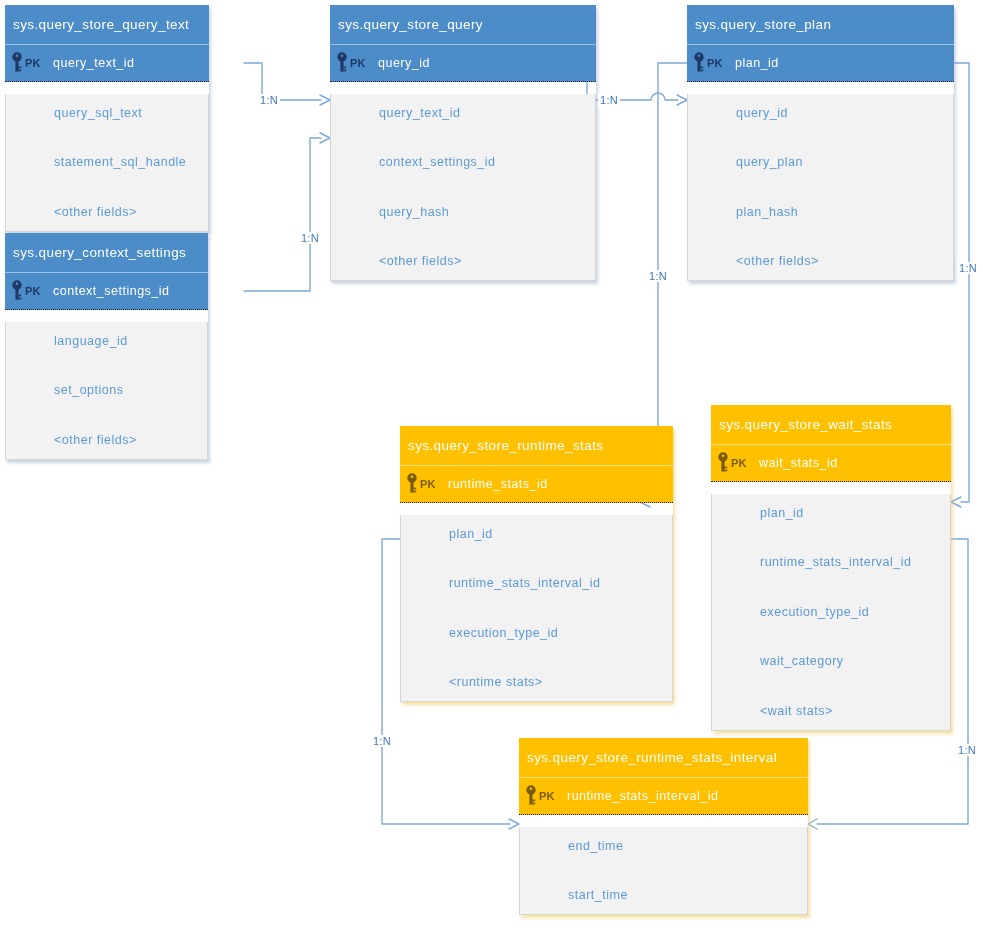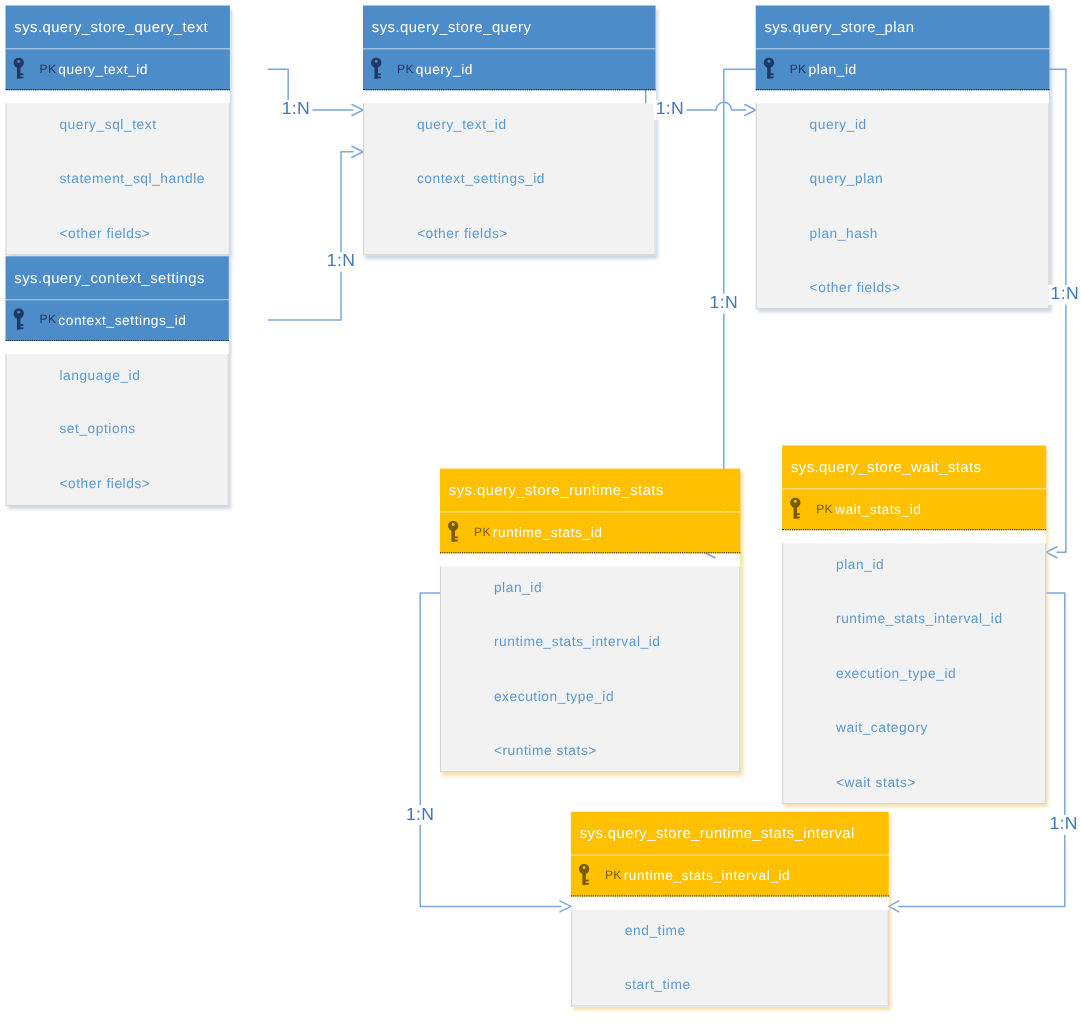--- a/index.html
+++ b/index.html
@@ -17,21 +17,21 @@
     padding-left:8px;box-sizing:border-box;
     color:#ffffff;font-size:13.5px;letter-spacing:.4px;
     white-space:nowrap;
   }
   .entity .pk{
     position:relative;height:38px;display:flex;align-items:center;
     box-sizing:border-box;
     border-bottom:1px dotted #1e1e1e;
   }
   .entity .pk .keywrap{margin-left:5px;width:14px;height:22px;display:block;}
-  .entity .pk .pklbl{font-size:11px;margin-left:12px;letter-spacing:.2px;}
+  .entity .pk .pklbl{font-size:11px;margin-left:1px;letter-spacing:.2px;font-weight:bold;}
   .entity .pk .pkname{
     position:absolute;left:48px;color:#ffffff;
     font-size:12.5px;letter-spacing:.5px;white-space:nowrap;
   }
   .entity .body{
     background:#F2F2F2;
     border:1px solid #D6D6D6;border-top:none;
     box-sizing:border-box;
   }
   .entity .row{
@@ -48,21 +48,21 @@
   .entity.orange .hdr,.entity.orange .pk{background:#FFC000;}
   .entity.orange .pk{border-top:1px solid rgba(255,255,255,.5);}
   .entity.orange .pklbl{color:#7A5C00;}
   .entity.orange{box-shadow:2px 3px 3px rgba(240,200,90,.55);}
   .entity.orange .keyhead{fill:#7A5C00;}
   .entity.orange .keyhole{fill:#FFC000;}
   .rel-label{
     position:absolute;z-index:3;
     transform:translate(-50%,-50%);
     background:#ffffff;color:#3E79BE;
-    font-size:16px;letter-spacing:.3px;padding:0 2px;
+    font-size:11px;letter-spacing:.3px;padding:0 2px;
     white-space:nowrap;
   }
 </style>
 </head>
 <body>
 
 <div id="canvas">
 
   <svg id="connector-layer" width="983" height="933" viewBox="0 0 983 933" fill="none" stroke="#7FA8DC" stroke-width="1.4" stroke-linejoin="round" stroke-linecap="round">
 
@@ -125,20 +125,21 @@
         <rect class="keyhead" x="5.4" y="8.6" width="3.2" height="11"></rect>
         <rect class="keyhead" x="8.4" y="14.6" width="2.8" height="1.7"></rect>
         <rect class="keyhead" x="8.4" y="17.6" width="2.8" height="1.7"></rect>
       </svg>
       <span class="pklbl">PK</span>
       <span class="pkname">query_id</span>
     </div>
     <div class="body">
       <div class="row">query_text_id</div>
       <div class="row">context_settings_id</div>
+      <div class="row">query_hash</div>
       <div class="row">&lt;other fields&gt;</div>
     </div>
   </div>
 
   <div class="entity blue" style="left:687px;top:5px;width:267px;">
     <div class="hdr">sys.query_store_plan</div>
     <div class="pk">
       <svg class="keywrap" viewBox="0 0 14 22">
         <circle class="keyhead" cx="7" cy="5" r="4.7"></circle>
           <circle class="keyhole" cx="7" cy="3.8" r="1.3"></circle>

